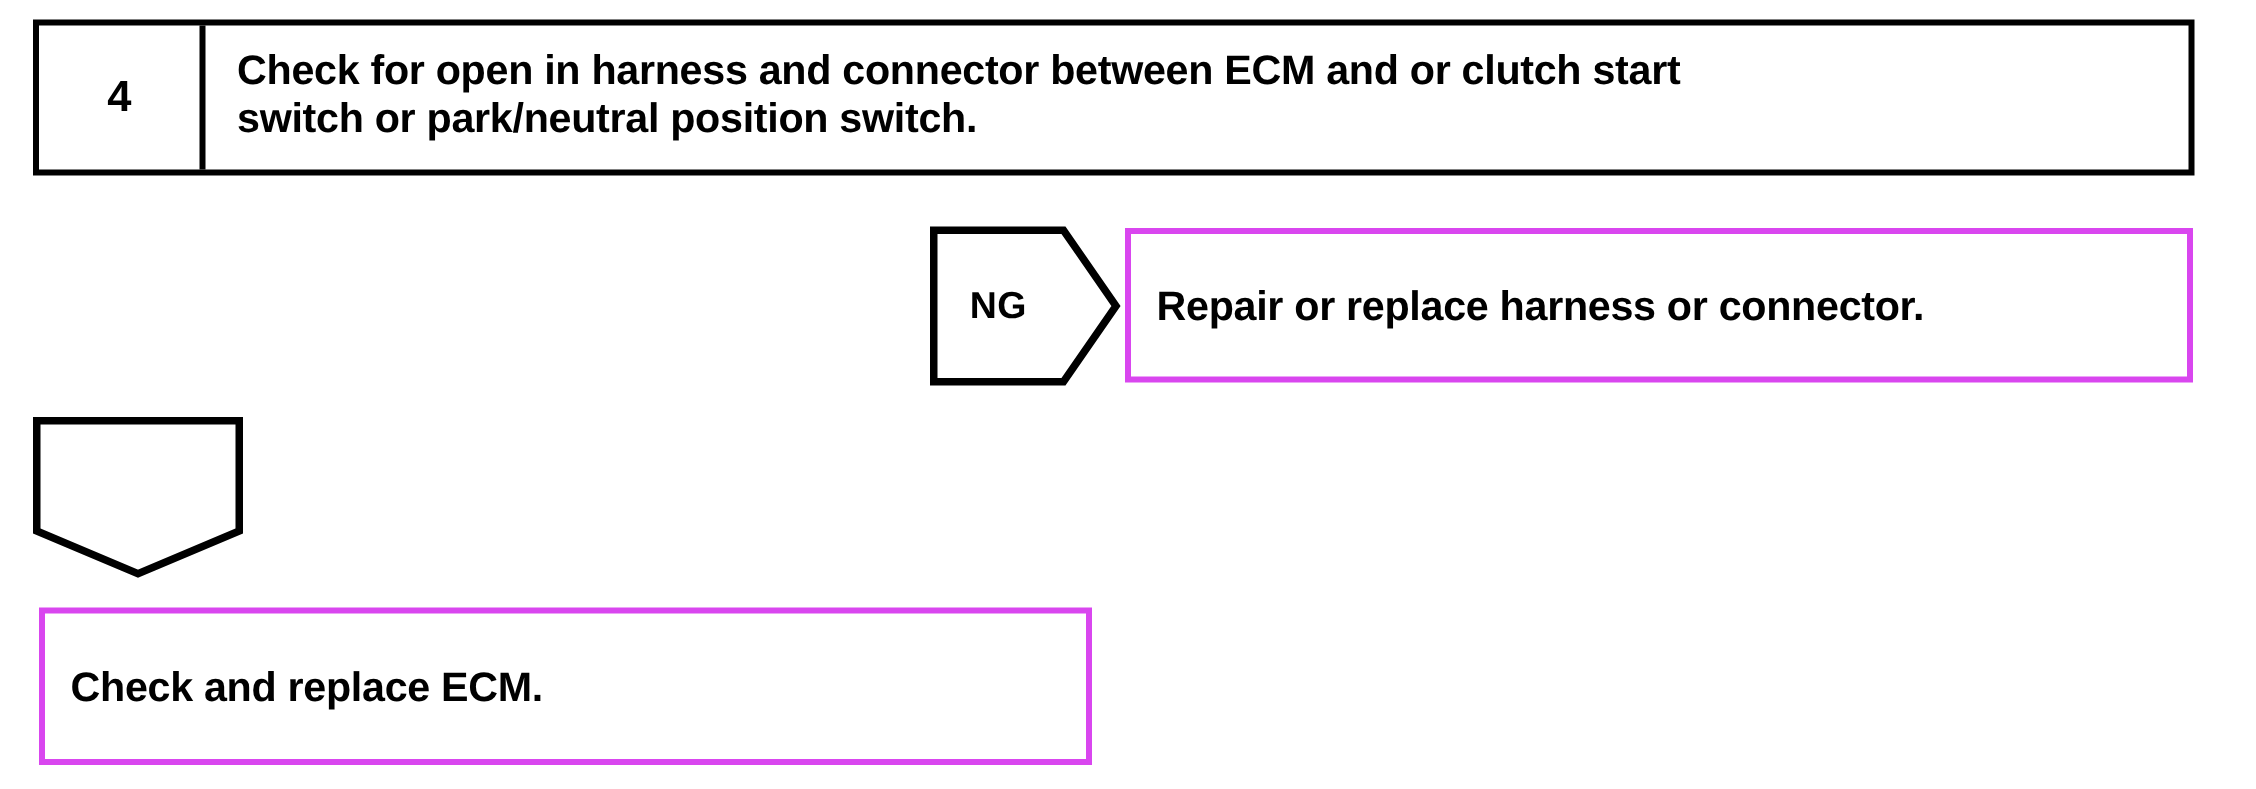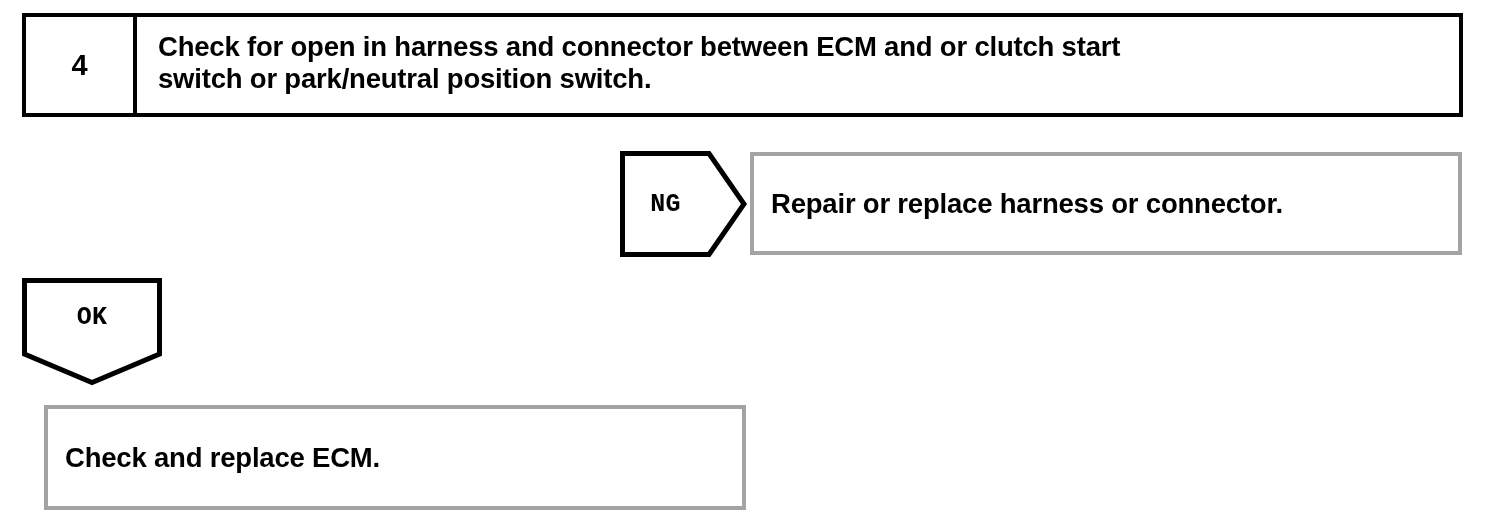--- a/index.html
+++ b/index.html
@@ -56,37 +56,36 @@
     font-weight: bold;
     line-height: 1.16;
     letter-spacing: -0.2px;
     white-space: pre-line;
   }
 
   
   .action-box {
     position: absolute;
     box-sizing: border-box;
-    border: 4px solid #a3a3a3;
+    border: 4px solid #d946ef;
     background: #fff;
     display: flex;
     align-items: center;
   }
   .action-text {
     font-size: 27.5px;
     font-weight: bold;
     line-height: 1.16;
     letter-spacing: -0.2px;
     padding-left: 17px;
   }
 
   
   .tag {
     position: absolute;
-    font-family: Liberation Mono, monospace;
   }
   .tag svg {
     display: block;
     position: absolute;
     inset: 0;
     overflow: visible;
   }
   .tag-label {
     position: absolute;
     font-size: 25px;
@@ -99,21 +98,21 @@
   #tag-ng { left: 620px; top: 151px; width: 127px; height: 106px; }
   #tag-ng .tag-label { left: 0; right: 36px; top: 41px; text-align: center; }
 
   
   #tag-ok { left: 22px; top: 278px; width: 140px; height: 107px; }
   #tag-ok .tag-label { left: 0; right: 0; top: 27px; text-align: center; }
 
   
   #box-step4   { left: 22px;  top: 13px;  width: 1441px; height: 104px; }
   #box-repair  { left: 750px; top: 152px; width: 712px;  height: 103px; }
-  #box-ecm     { left: 44px;  top: 405px; width: 702px;  height: 105px; }
+  #box-ecm     { left: 26px;  top: 405px; width: 702px;  height: 105px; }
 </style>
 </head>
 <body>
 
 <div class="diagram">
 
   <div class="step-box" id="box-step4">
     <div class="step-num-cell">
       <span class="step-num">4</span>
     </div>
@@ -131,20 +130,19 @@
   </div>
 
   <div class="action-box" id="box-repair">
     <span class="action-text">Repair or replace harness or connector.</span>
   </div>
 
   <div class="tag" id="tag-ok">
     <svg viewBox="0 0 140 107" width="140" height="107" aria-hidden="true">
       <polygon points="2.5,2.5 137.5,2.5 137.5,76 70,104.5 2.5,76" fill="#ffffff" stroke="#000000" stroke-width="5" stroke-linejoin="miter"></polygon>
     </svg>
-    <span class="tag-label">OK</span>
   </div>
 
   <div class="action-box" id="box-ecm">
     <span class="action-text">Check and replace ECM.</span>
   </div>
 
 </div>
 
 </body></html>

